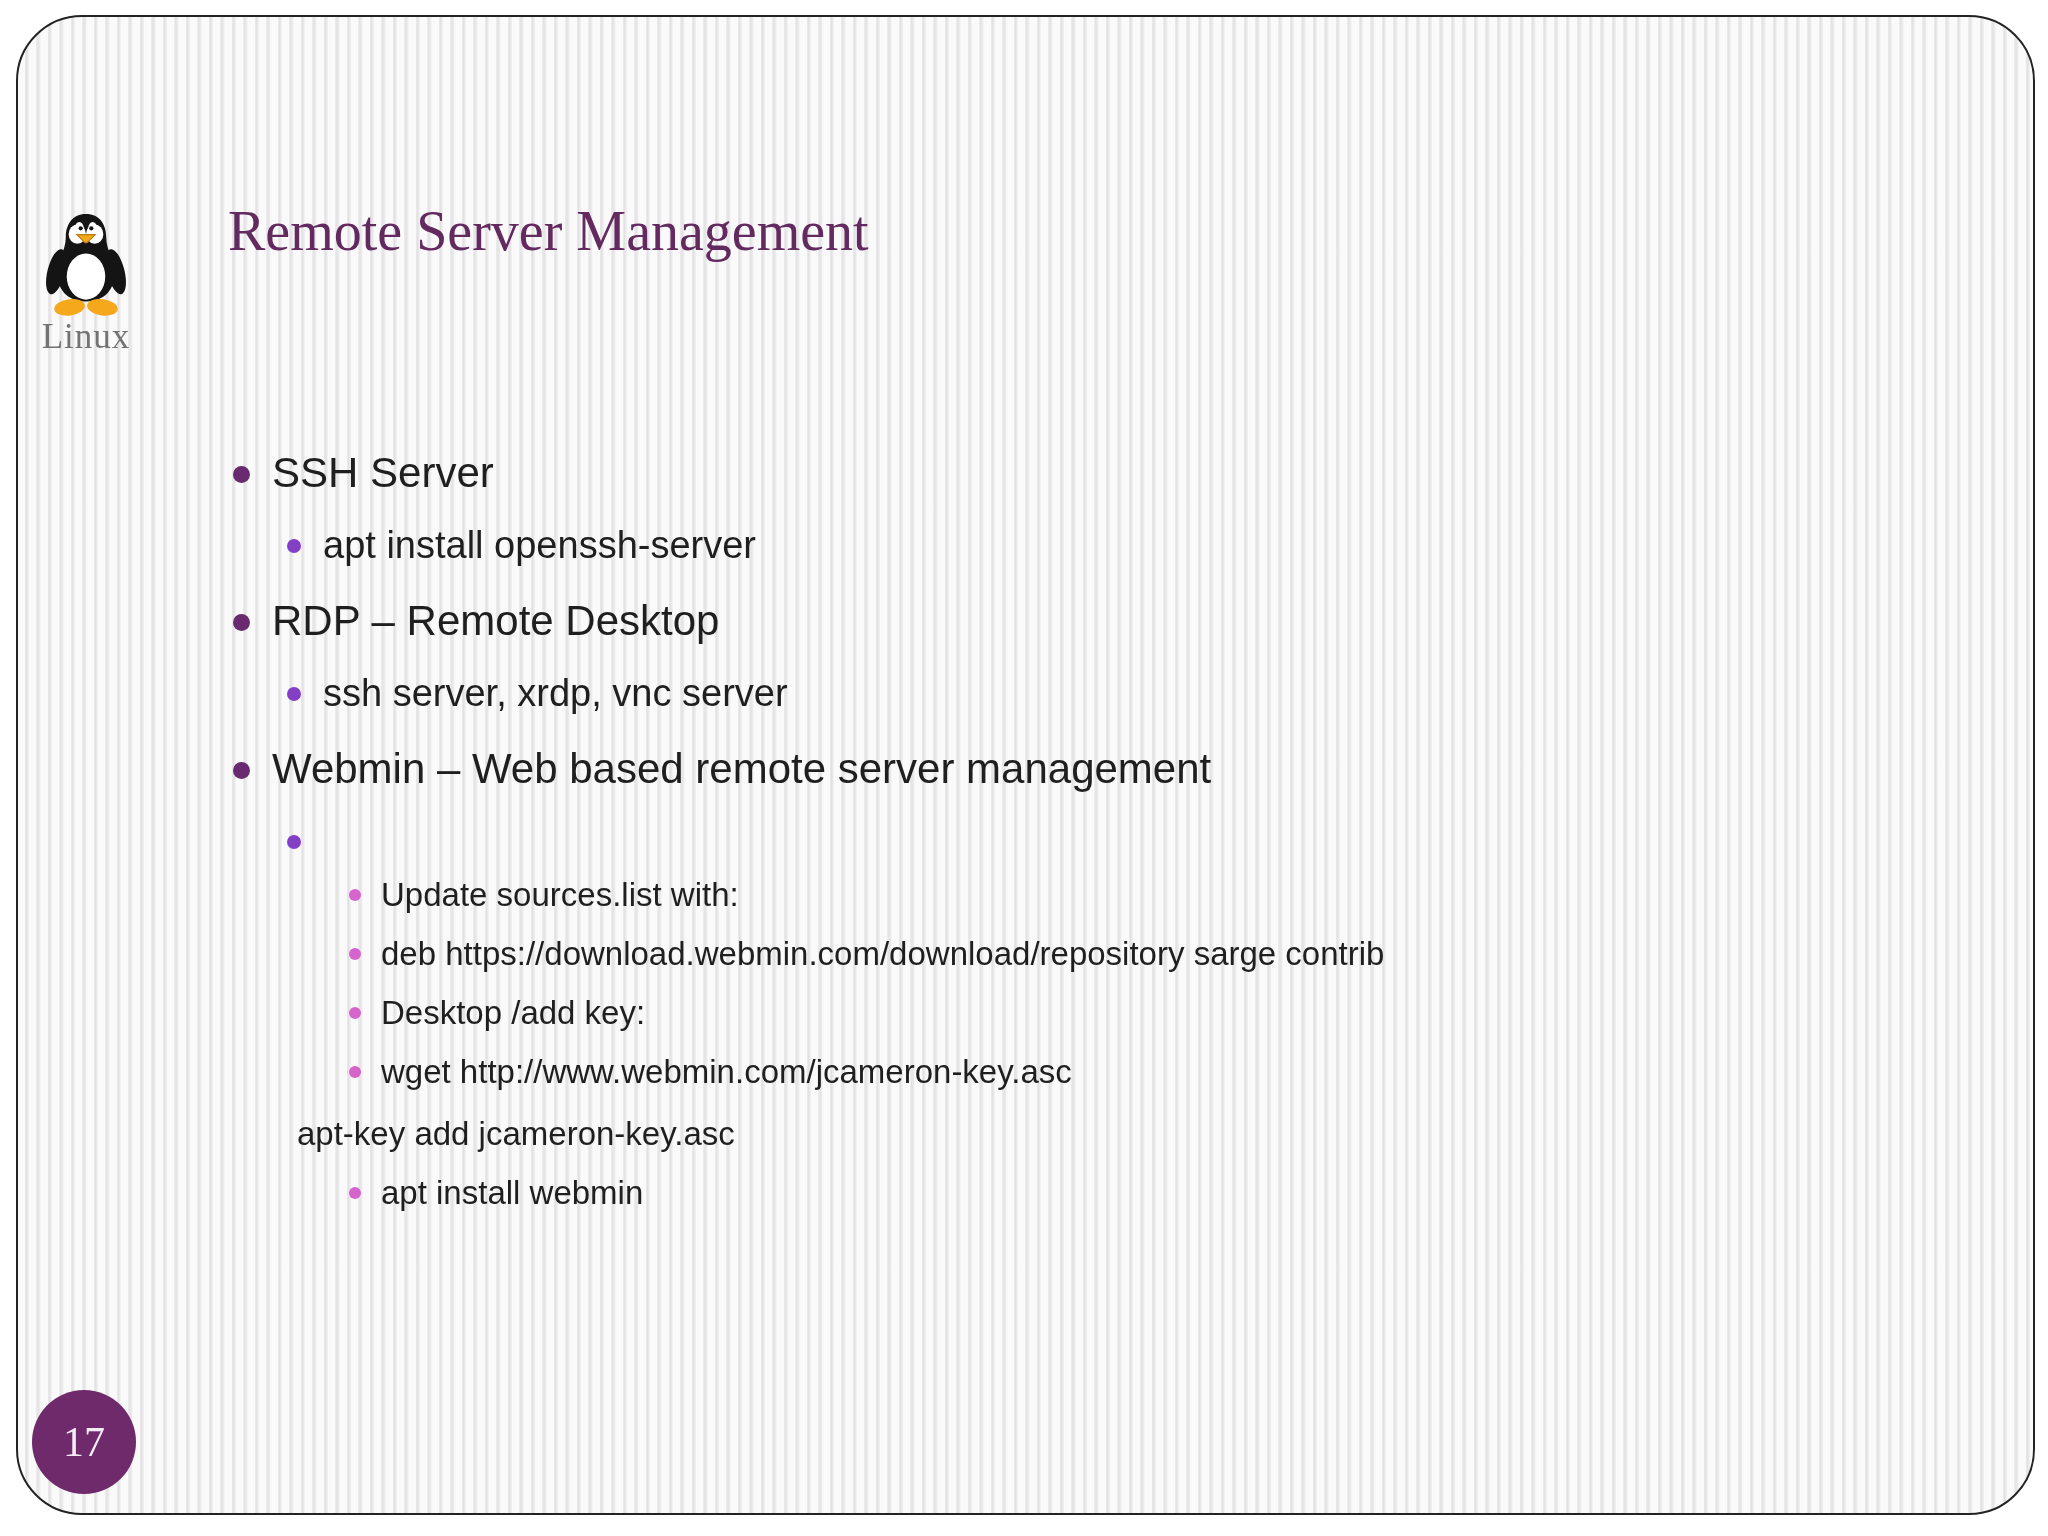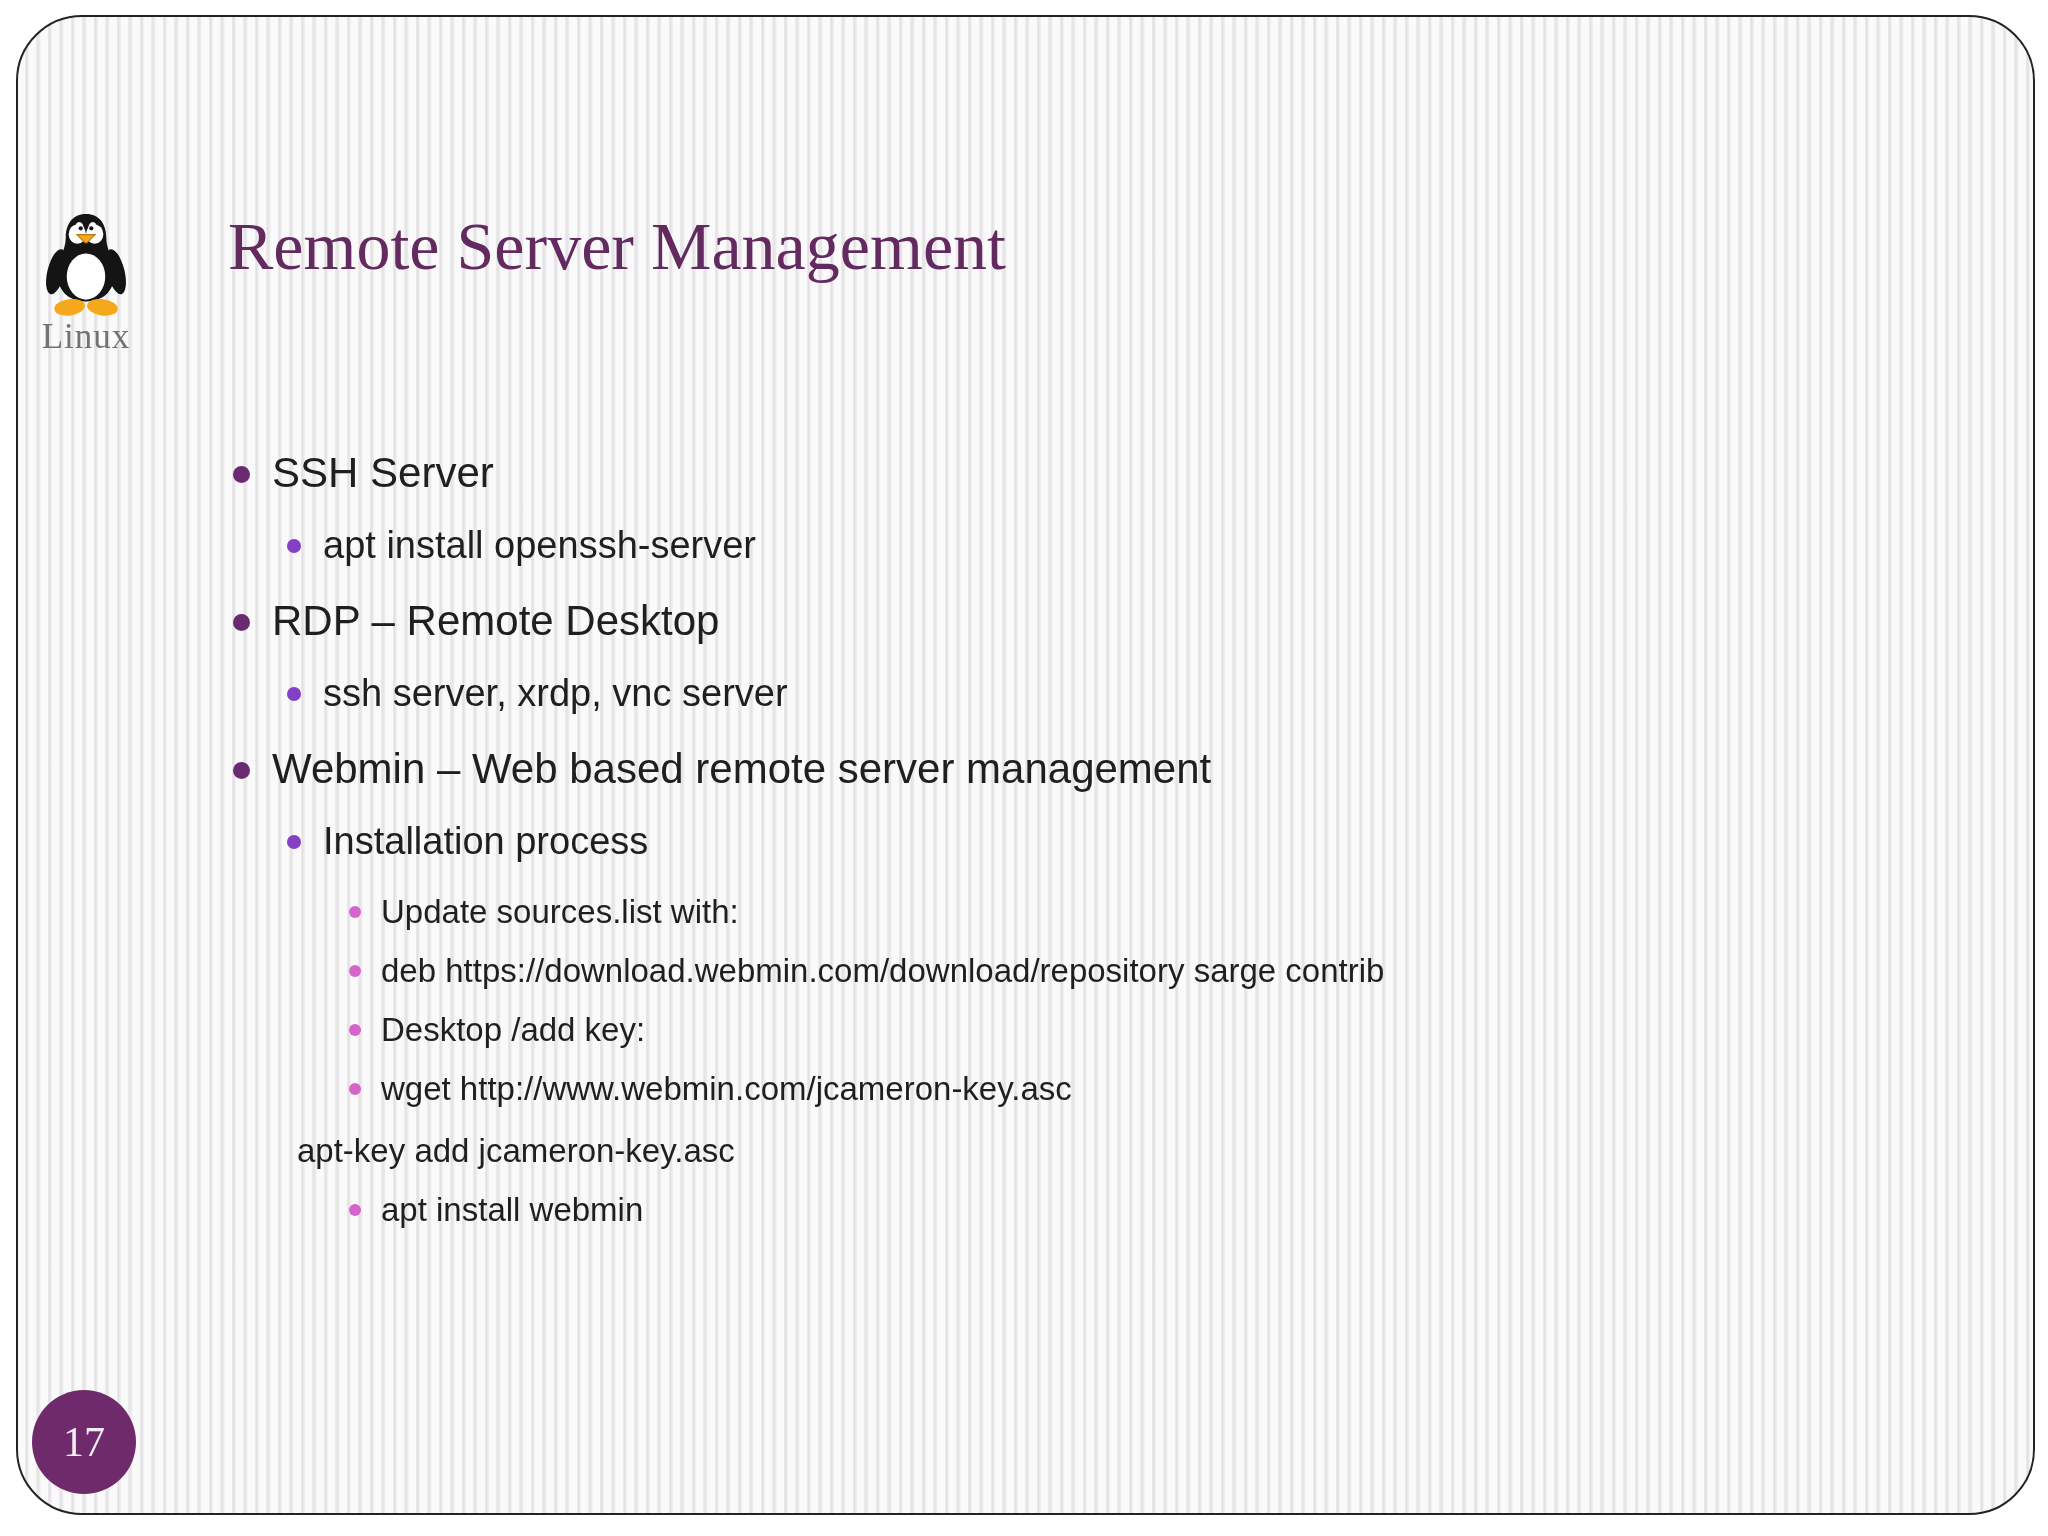--- a/index.html
+++ b/index.html
@@ -23,23 +23,23 @@
   
   .logo { position: absolute; left: 38px; top: 212px; width: 96px; text-align: center; }
   .logo svg { display: block; margin: 0 auto; }
   .logo-label {
     font-family: "Liberation Serif", serif; font-size: 35px; color: #737373;
     line-height: 1.0; margin-top: 3px; letter-spacing: 1px;
   }
 
   
   .title {
-    position: absolute; left: 228px; top: 206px; width: 1700px;
+    position: absolute; left: 228px; top: 198px; width: 1700px;
     font-family: "Liberation Serif", serif; font-weight: normal;
-    font-size: 68px; line-height: 1.18; color: #632a60;
+    font-size: 56px; line-height: 1.18; color: #632a60;
   }
 
   
   .content { position: absolute; left: 233px; top: 446px; width: 1700px; color: #1f1f1f; }
   .content ul { list-style: none; }
   .bullet-item { display: flex; align-items: flex-start; }
   .bullet-item .dot { flex: 0 0 auto; border-radius: 50%; }
 
   .lvl1 { font-size: 42px; line-height: 54px; margin-bottom: 20px; }
   .lvl1 .dot { width: 17px; height: 17px; background: #6a2a70; margin-top: 20px; margin-right: 22px; }
@@ -107,21 +107,20 @@
       <li class="bullet-item lvl2">
         <span class="dot"></span>
         <span class="txt">ssh server, xrdp, vnc server</span>
       </li>
       <li class="bullet-item lvl1">
         <span class="dot"></span>
         <span class="txt">Webmin – Web based remote server management</span>
       </li>
       <li class="bullet-item lvl2">
         <span class="dot"></span>
-        <span class="txt">Installation process</span>
       </li>
       <li class="bullet-item lvl3">
         <span class="dot"></span>
         <span class="txt">Update sources.list with:</span>
       </li>
       <li class="bullet-item lvl3">
         <span class="dot"></span>
         <span class="txt">deb https://download.webmin.com/download/repository sarge contrib</span>
       </li>
       <li class="bullet-item lvl3">

